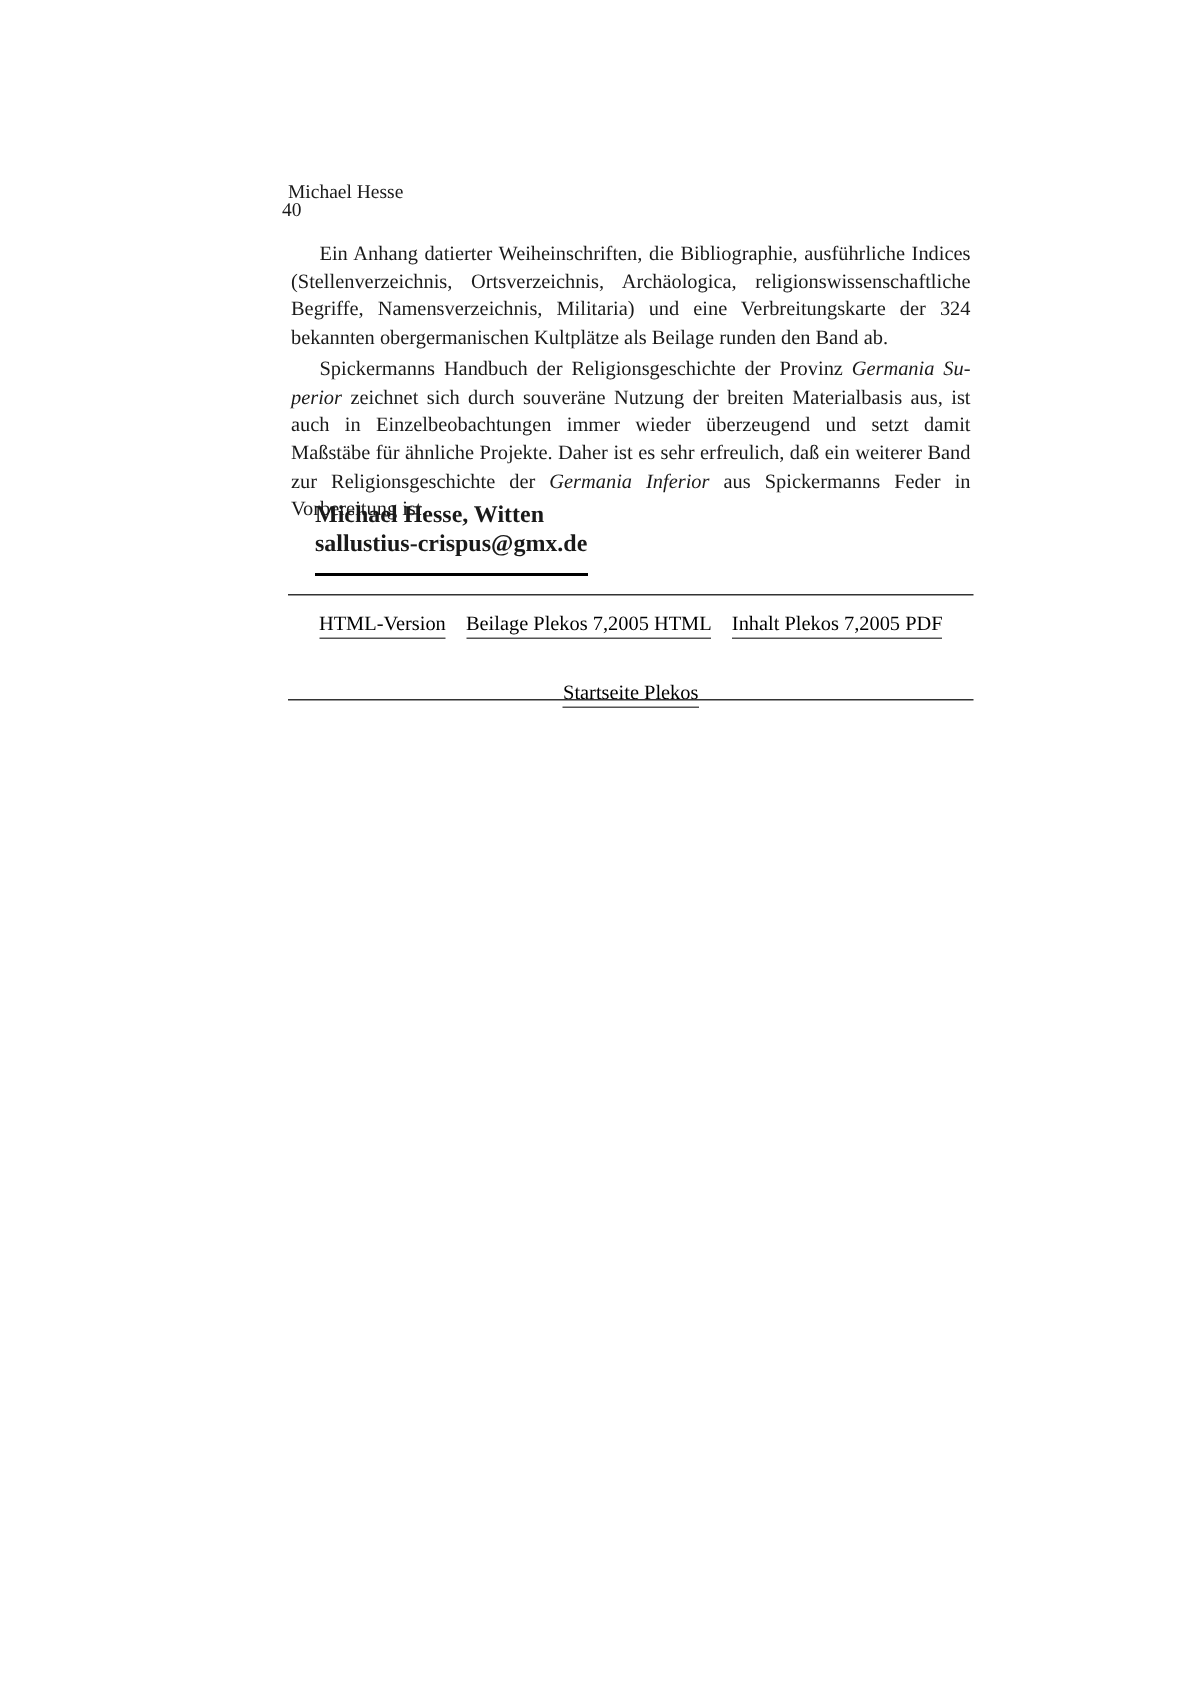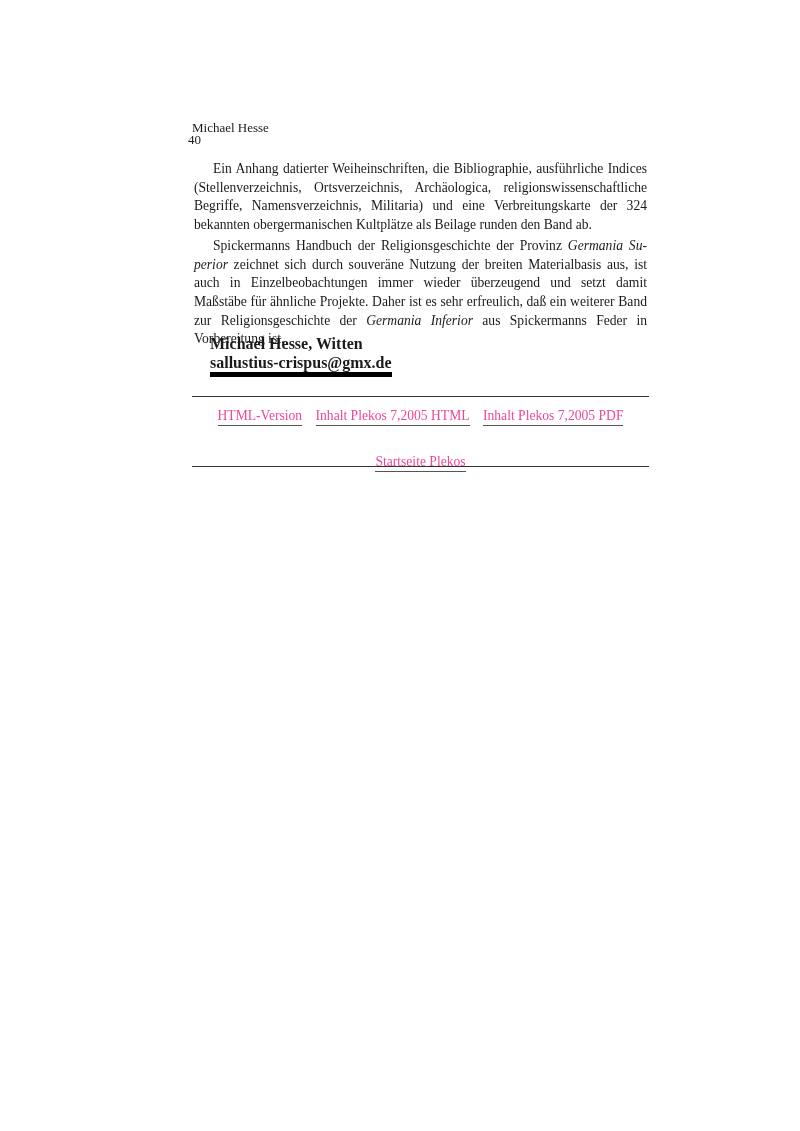--- a/index.html
+++ b/index.html
@@ -62,23 +62,23 @@
     .signature {
       position: absolute;
       top: 335px;
       left: 18px;
       font-size: 16px;
       line-height: 18.7px;
       font-weight: bold;
     }
     .signature .link {
       display: inline-block;
-      border-bottom: 5px solid #000000;
+      border-bottom: 2px solid #000000;
       line-height: 16px;
-      padding-bottom: 1px;
+      padding-bottom: 11px;
     }
     .rule {
       position: absolute;
       left: 0;
       width: 457px;
       height: 0;
       border-top: 1px solid #333;
     }
     .rule.top { top: 396px; }
     .rule.bottom { top: 466px; }
@@ -91,21 +91,21 @@
       line-height: 16px;
     }
     .nav-row.row1 { top: 408px; }
     .nav-row.row2 { top: 440px; margin-top: 14px; }
     .nav-link {
       display: inline-block;
       border-bottom: 1px solid #555;
       padding-bottom: 1px;
       margin: 0 5px;
       cursor: pointer;
-      color: #ec4899;
+      color: #000000;
       text-decoration: none;
     }
   </style>
 </head>
 <body>
 
 <div class="page">
 
   <div class="running-head">
     <span class="page-number">40</span>
@@ -119,21 +119,21 @@
 
   <div class="signature">
     <div>Michael Hesse, Witten</div>
     <a class="link">sallustius-crispus@gmx.de</a>
   </div>
 
   <div class="rule top"></div>
 
   <div class="nav-row row1">
     <a class="nav-link">HTML-Version</a>
-    <a class="nav-link">Inhalt Plekos 7,2005 HTML</a>
+    <a class="nav-link">Beilage Plekos 7,2005 HTML</a>
     <a class="nav-link">Inhalt Plekos 7,2005 PDF</a>
   </div>
 
   <div class="nav-row row2">
     <a class="nav-link">Startseite Plekos</a>
   </div>
 
   <div class="rule bottom"></div>
 
 </div>

